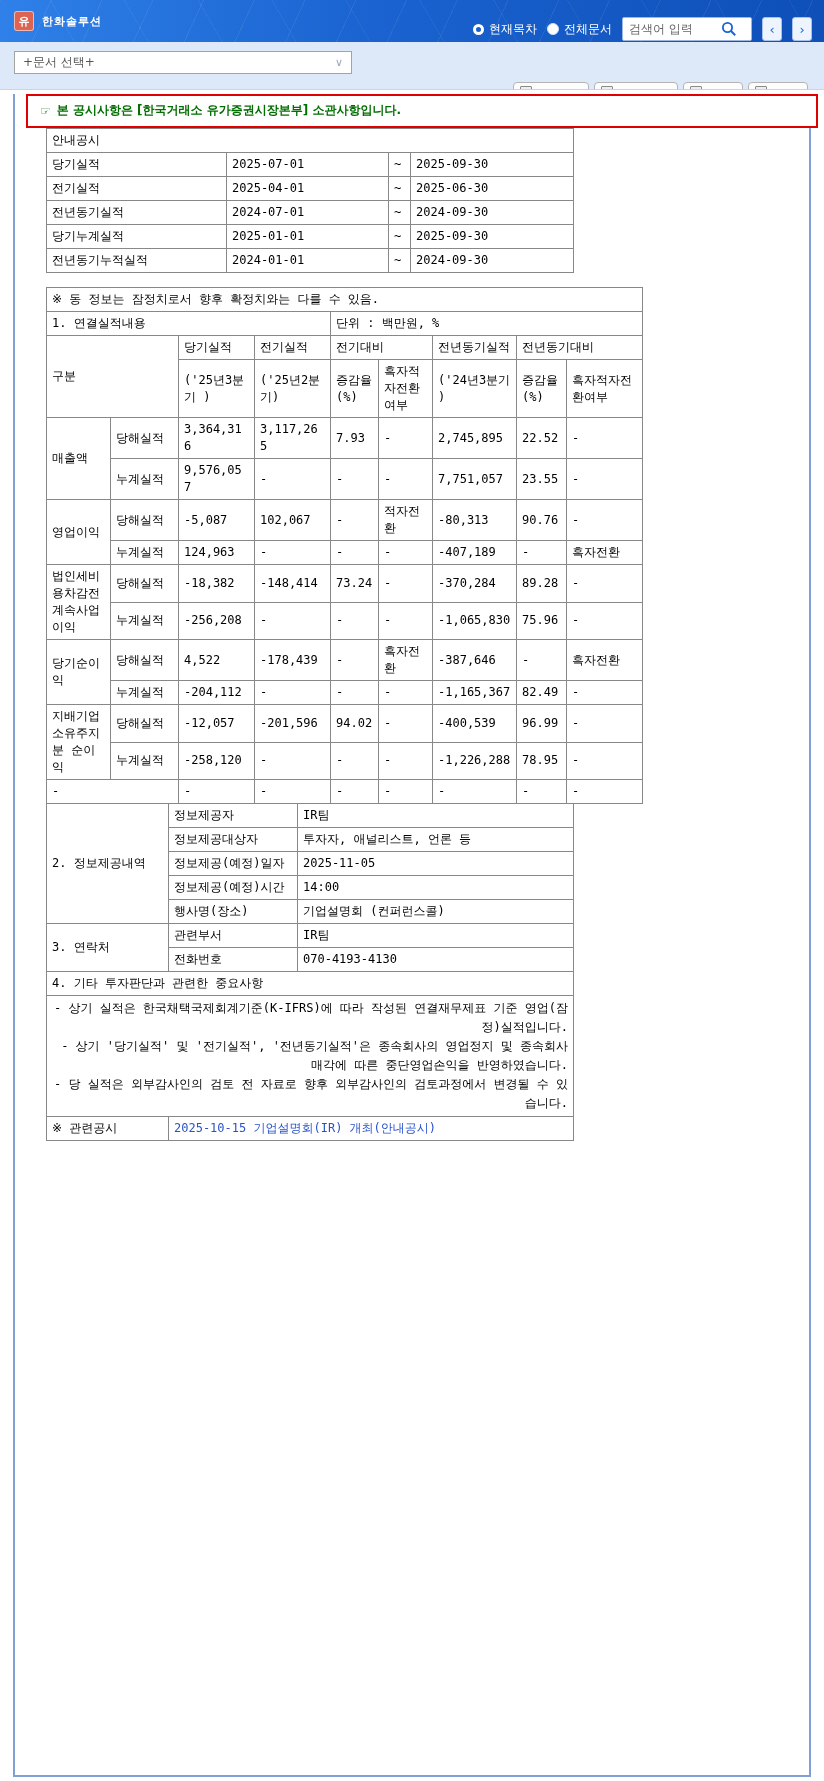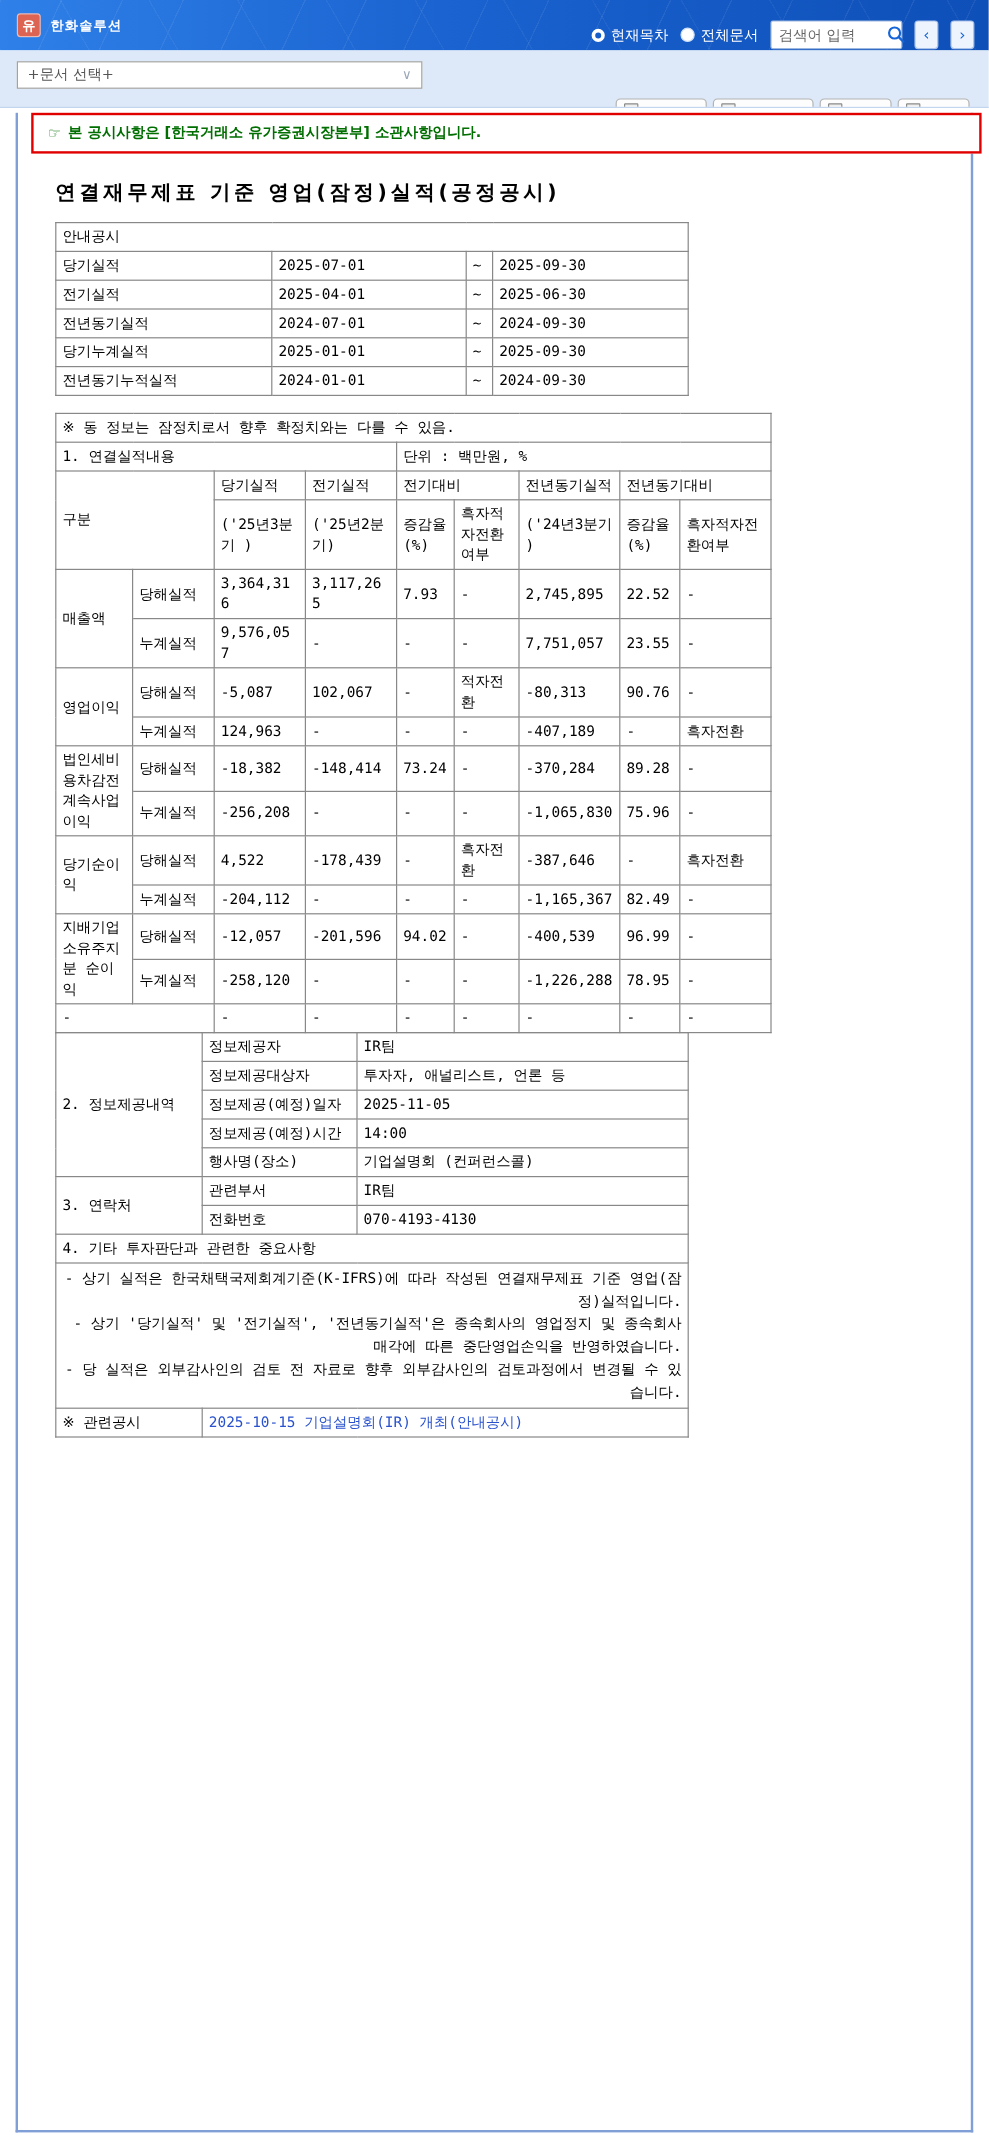--- a/index.html
+++ b/index.html
@@ -25,21 +25,21 @@
     width:20px; height:20px; background:#dd6352; border:1px solid rgba(255,255,255,.55);
     border-radius:3px; color:#fff; font-size:11px; font-weight:bold;
     display:flex; align-items:center; justify-content:center;
   }
   .brand-name { color:#fff; font-size:11px; font-weight:bold; letter-spacing:1px; }
   .top-right { display:flex; align-items:center; gap:10px; position:relative;margin-top:16px; }
   .radio-group { display:flex; align-items:center; gap:5px; color:#fff; font-size:12px; }
   .radio-ring { width:11px; height:11px; border:3px solid #fff; border-radius:50%; background:transparent; display:inline-block; }
   .radio-dot  { width:12px; height:12px; border:1px solid #cfe0f8; border-radius:50%; background:#fff; display:inline-block; }
   .search-box {
-    width:110px; height:24px; background:#fff; border:1px solid #9db8e0; border-radius:2px;
+    width:130px; height:24px; background:#fff; border:1px solid #9db8e0; border-radius:2px;
     display:flex; align-items:center; padding:0 4px 0 6px; gap:4px;
   }
   .search-box input {
     border:none; outline:none; width:86px; font-size:12px; color:#333;
     font-family:"DejaVu Sans",sans-serif; background:transparent;
   }
   .search-box input::placeholder { color:#666; }
   .mag-btn { width:20px; height:20px; border:none; background:transparent; cursor:pointer; display:flex; align-items:center; justify-content:center; }
   .nav-btn {
     width:20px; height:24px; background:#eef4fd; border:1px solid #a9c2ec; border-radius:3px;
@@ -152,21 +152,20 @@
   </div>
 </div>
 
 <div class="frame">
 
   <div class="notice">
     <span>☞</span>
     <span>본 공시사항은 [한국거래소 유가증권시장본부] 소관사항입니다.</span>
   </div>
 
-  <div class="doc-title">연결재무제표  기준  영업(잠정)실적(공정공시)</div>
 
   <table class="tbl-period">
     <colgroup>
         <col style="width:180px">
         <col style="width:162px">
         <col style="width:22px">
         <col style="width:163px">
       </colgroup>
     <tbody>
         <tr>

